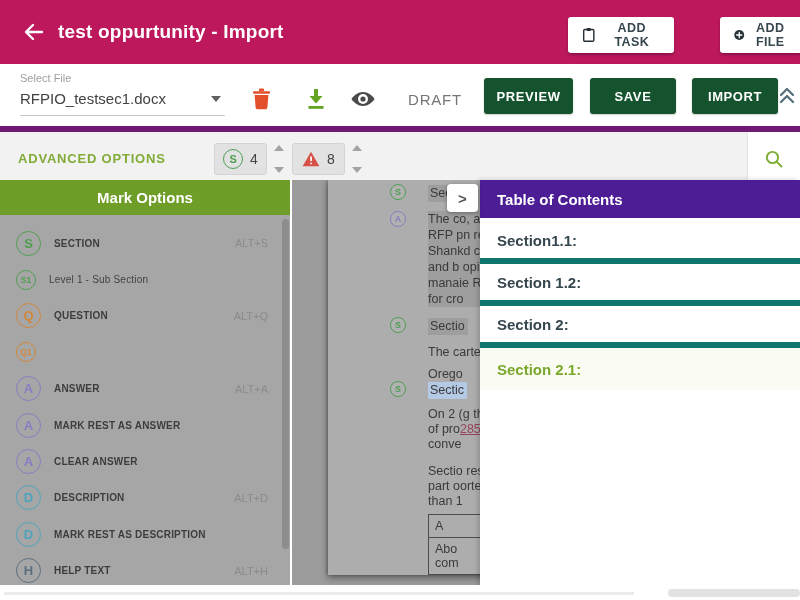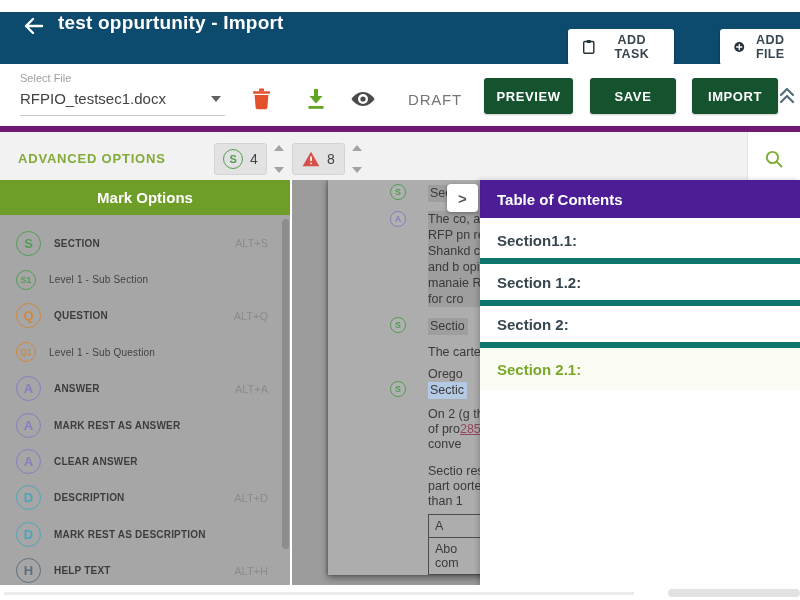--- a/index.html
+++ b/index.html
@@ -3,21 +3,21 @@
 <meta charset="utf-8">
 <style>
   * { margin:0; padding:0; box-sizing:border-box; }
   html,body { background:#e9e9e9; }
   .app {
     position:relative; width:800px; height:600px; overflow:hidden;
     background:#fff; font-family:"Liberation Sans", sans-serif;
     -webkit-font-smoothing:antialiased;
   }
   
-  .header { position:absolute; left:0; top:12px; width:800px; height:64px; background:#0c4a6e; display:flex; }
+  .header { position:absolute; left:0; top:0; width:800px; height:64px; background:#be185d; display:flex; align-items:center; }
   .back-btn { margin-left:20px; width:28px; height:28px; display:flex; align-items:center; justify-content:center; cursor:pointer; }
   .header-title { color:#fff; font-size:19px; font-weight:700; margin-left:10px; letter-spacing:.2px; }
   .hdr-btn { position:absolute; top:17px; height:36px; background:#fff; border:none; border-radius:3px;
     box-shadow:0 2px 3px rgba(0,0,0,.28); display:flex; align-items:center; gap:8px; padding:0 14px;
     font-family:inherit; font-size:12.5px; font-weight:700; color:#37474f; letter-spacing:.4px; cursor:pointer; }
   .hdr-btn.add-task { left:568; left:568px; width:106px; }
   .hdr-btn.add-file { left:692px; width:82px;margin-left:28px; }
   
   .toolbar { position:absolute; left:0; top:64px; width:800px; height:62px; background:#fff; }
   .select-file { position:absolute; left:20px; top:8px; width:205px; cursor:pointer; }
@@ -200,21 +200,20 @@
           <span class="lbl">Level 1 - Sub Section</span>
           <span class="shortcut"></span>
         </div>
           <div class="mark-item">
           <span class="badge" style="border-color: rgb(208, 136, 60); color: rgb(208, 136, 60);">Q</span>
           <span class="lbl">QUESTION</span>
           <span class="shortcut">ALT+Q</span>
         </div>
           <div class="mark-item sub">
           <span class="badge" style="border-color: rgb(208, 136, 60); color: rgb(208, 136, 60);">Q1</span>
-          <span class="lbl">Level 1 - Sub Question</span>
           <span class="shortcut"></span>
         </div>
           <div class="mark-item">
           <span class="badge" style="border-color: rgb(138, 124, 194); color: rgb(138, 124, 194);">A</span>
           <span class="lbl">ANSWER</span>
           <span class="shortcut">ALT+A</span>
         </div>
           <div class="mark-item">
           <span class="badge" style="border-color: rgb(138, 124, 194); color: rgb(138, 124, 194);">A</span>
           <span class="lbl">MARK REST AS ANSWER</span>

